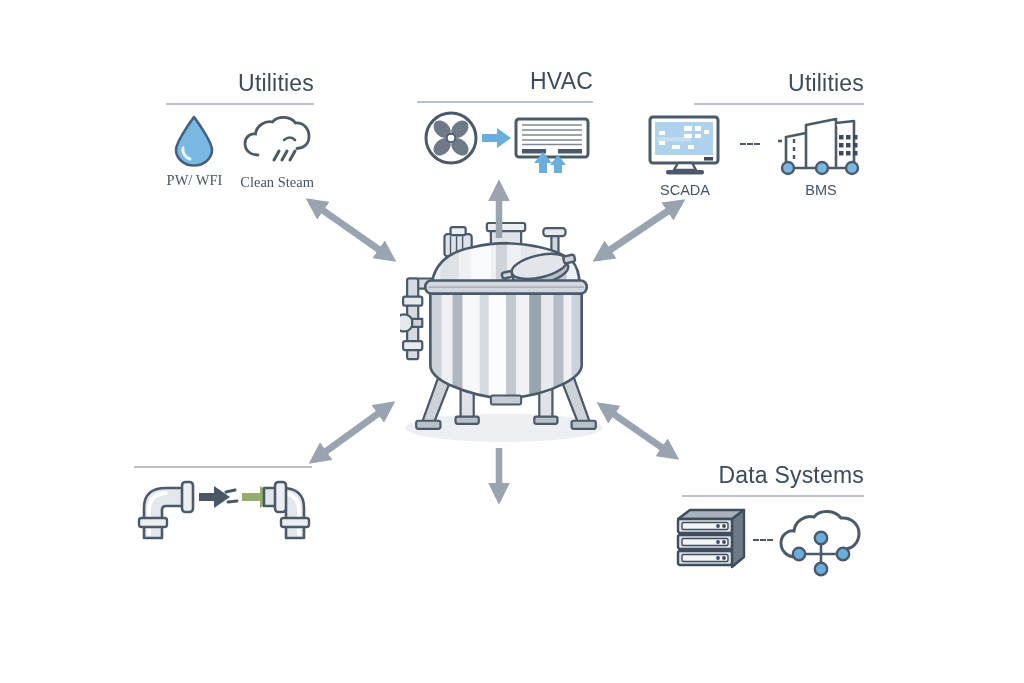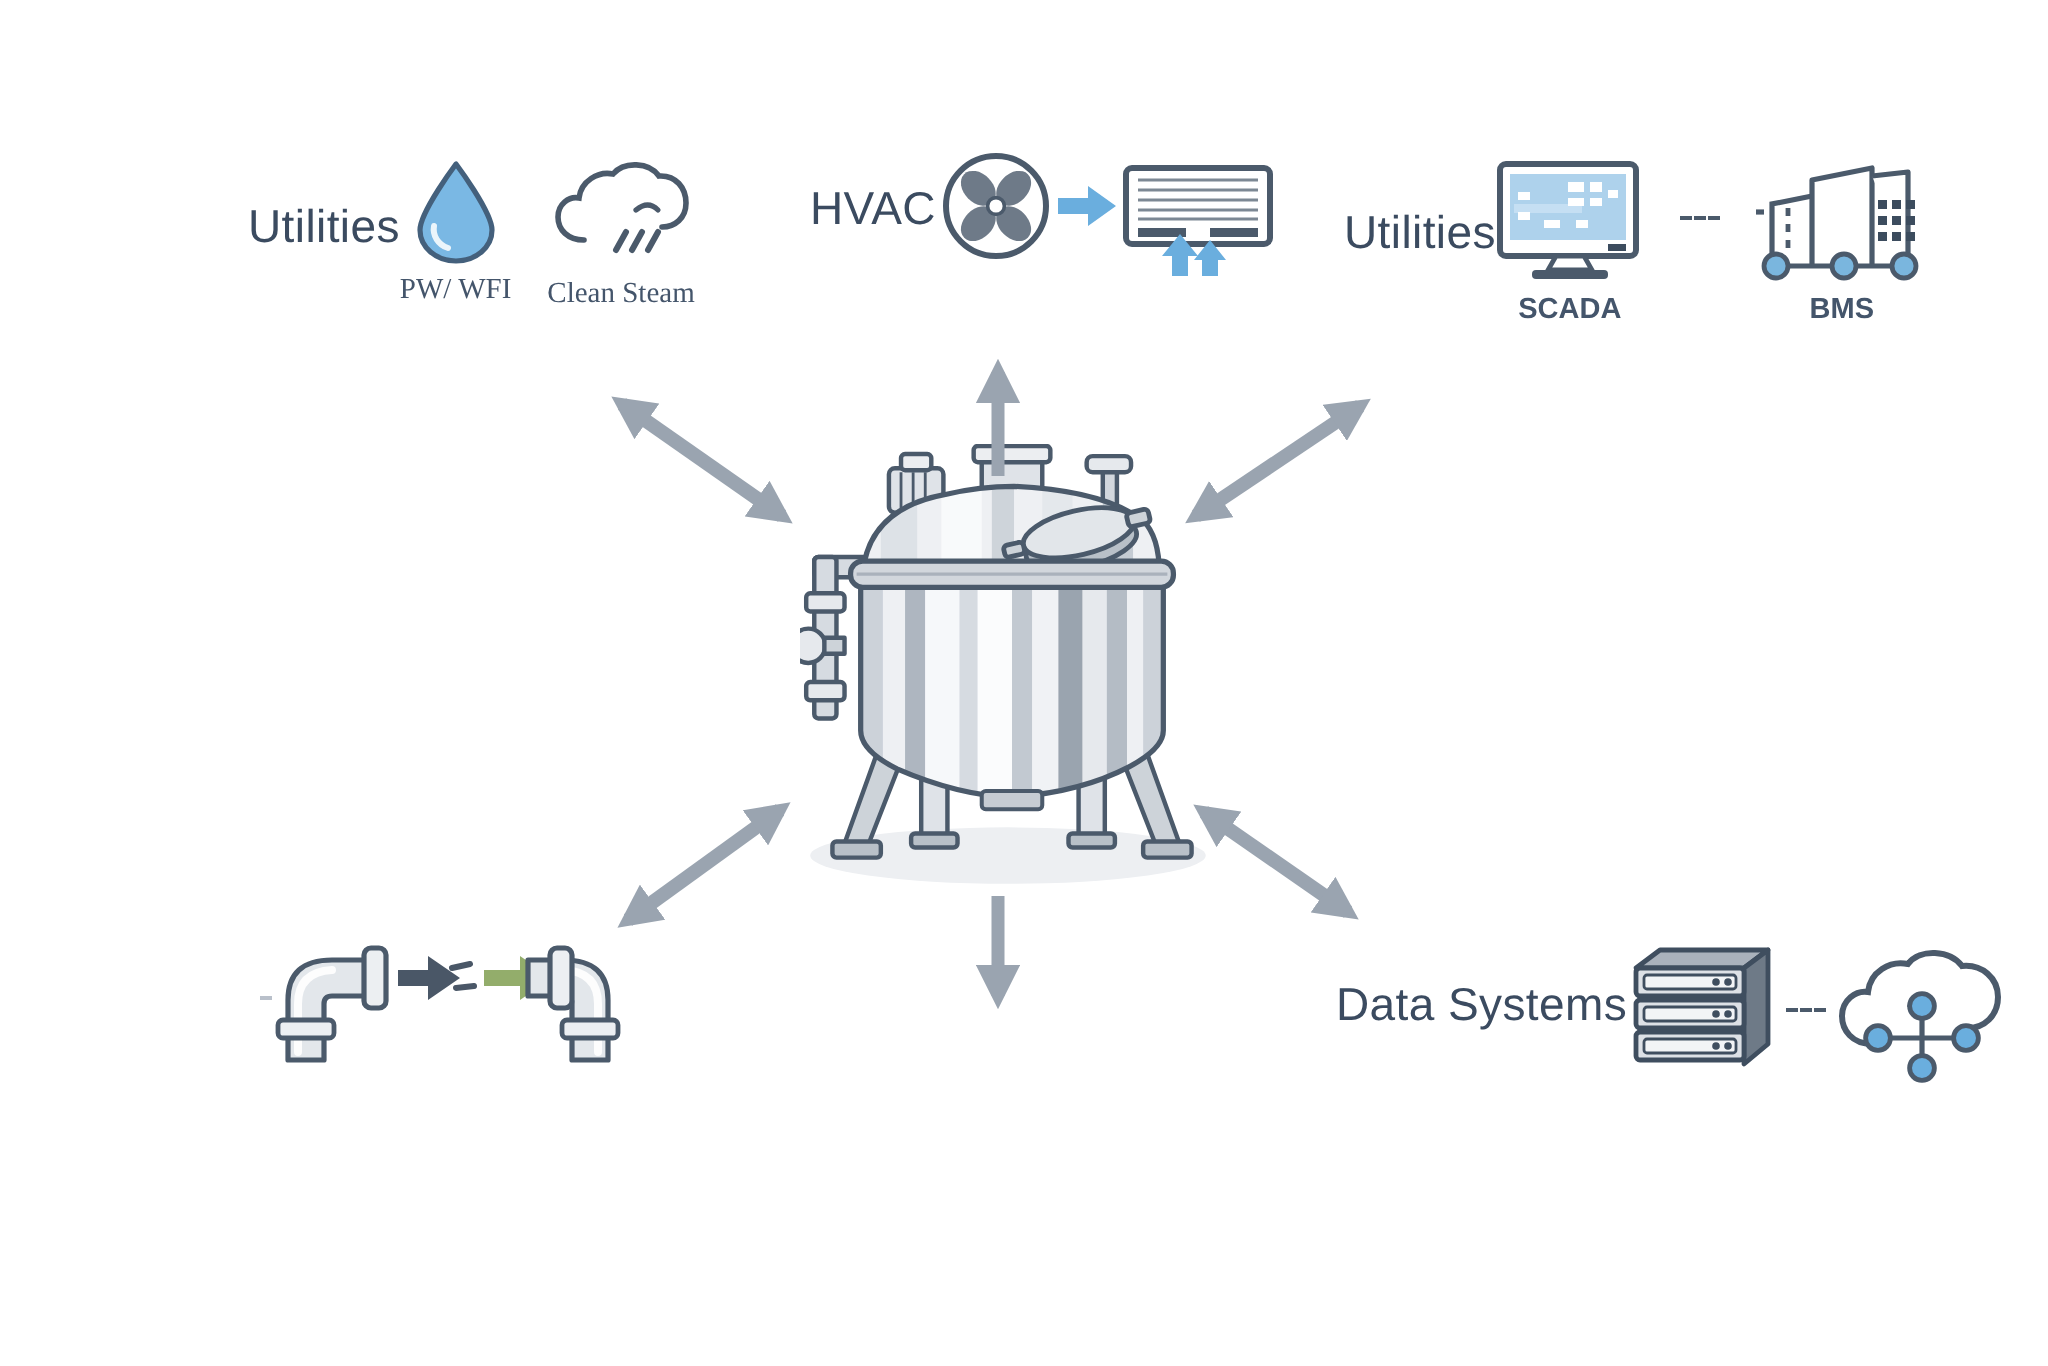--- a/index.html
+++ b/index.html
@@ -1,20 +1,20 @@
 <!DOCTYPE html>
 <html><head>
 <meta charset="utf-8">
 <style>
   html,body{margin:0;padding:0;background:#ffffff;}
   .stage{
     position:relative;width:1024px;height:683px;background:#ffffff;
     font-family:"Liberation Sans","DejaVu Sans",sans-serif;overflow:hidden;
   }
-  .section{position:absolute;display:flex;flex-direction:row;align-items:center;}
+  .section{position:absolute;display:flex;flex-direction:column;align-items:flex-end;}
   .section-title{
     font-size:23px;font-weight:500;color:#3b4b60;letter-spacing:.2px;
     text-align:center;white-space:nowrap;
   }
   .underline{height:2px;background:#b9c0ca;margin-top:6px;}
   .icon-row{display:flex;align-items:flex-start;justify-content:center;margin-top:10px;}
   .item-col{display:flex;flex-direction:column;align-items:center;}
   .item-label{
     font-size:14.5px;color:#44556b;margin-top:5px;white-space:nowrap;text-align:center;
   }
@@ -91,21 +91,21 @@
           <path d="M118,62 L118,52 L113,52 L122,41 L131,52 L126,52 L126,62 Z"></path>
           <path d="M133,62 L133,54 L129,54 L137,44 L145,54 L141,54 L141,62 Z"></path>
         </g>
       </svg>
     </div>
   </div>
 
   <div class="section" style="left:672px;top:70px;width:192px;">
     <div class="section-title">Utilities</div>
     <div class="underline" style="width:170px;"></div>
-    <div class="icon-row" style="gap:18px;margin-top:10px;font-weight:bold;">
+    <div class="icon-row" style="gap:18px;margin-top:10px;">
       <div class="item-col">
         <svg width="74" height="62" viewBox="0 0 74 62">
           <rect x="2" y="2" width="68" height="46" rx="3" fill="#ffffff" stroke="#4b5a6b" stroke-width="3"></rect>
           <rect x="7" y="7" width="58" height="33" fill="#aed2ec"></rect>
           <rect x="9" y="22" width="34" height="4.5" fill="#c5dff3"></rect>
           <g fill="#ffffff">
             <rect x="36" y="11" width="8" height="5"></rect>
             <rect x="47" y="11" width="6" height="5"></rect>
             <rect x="36" y="19" width="8" height="4"></rect>
             <rect x="47" y="19" width="6" height="4"></rect>

